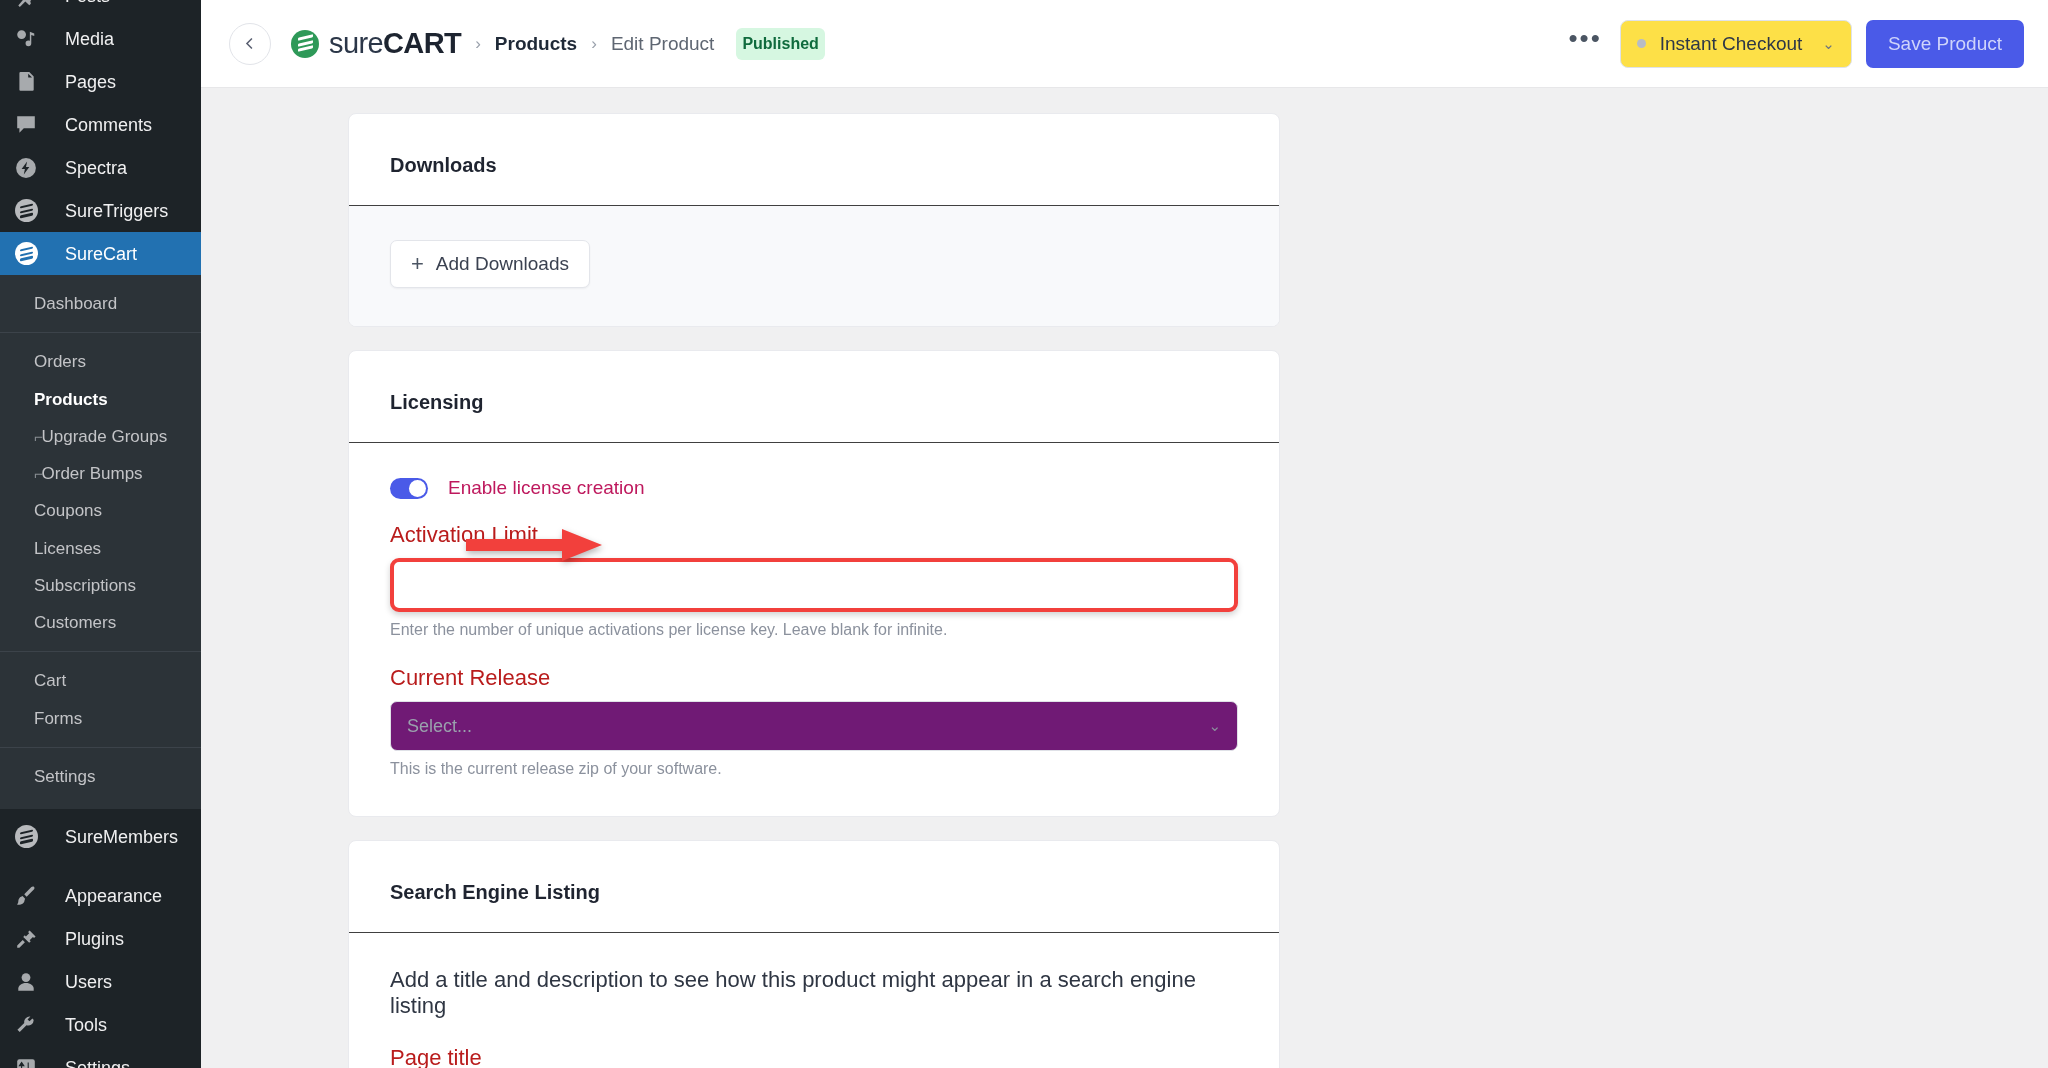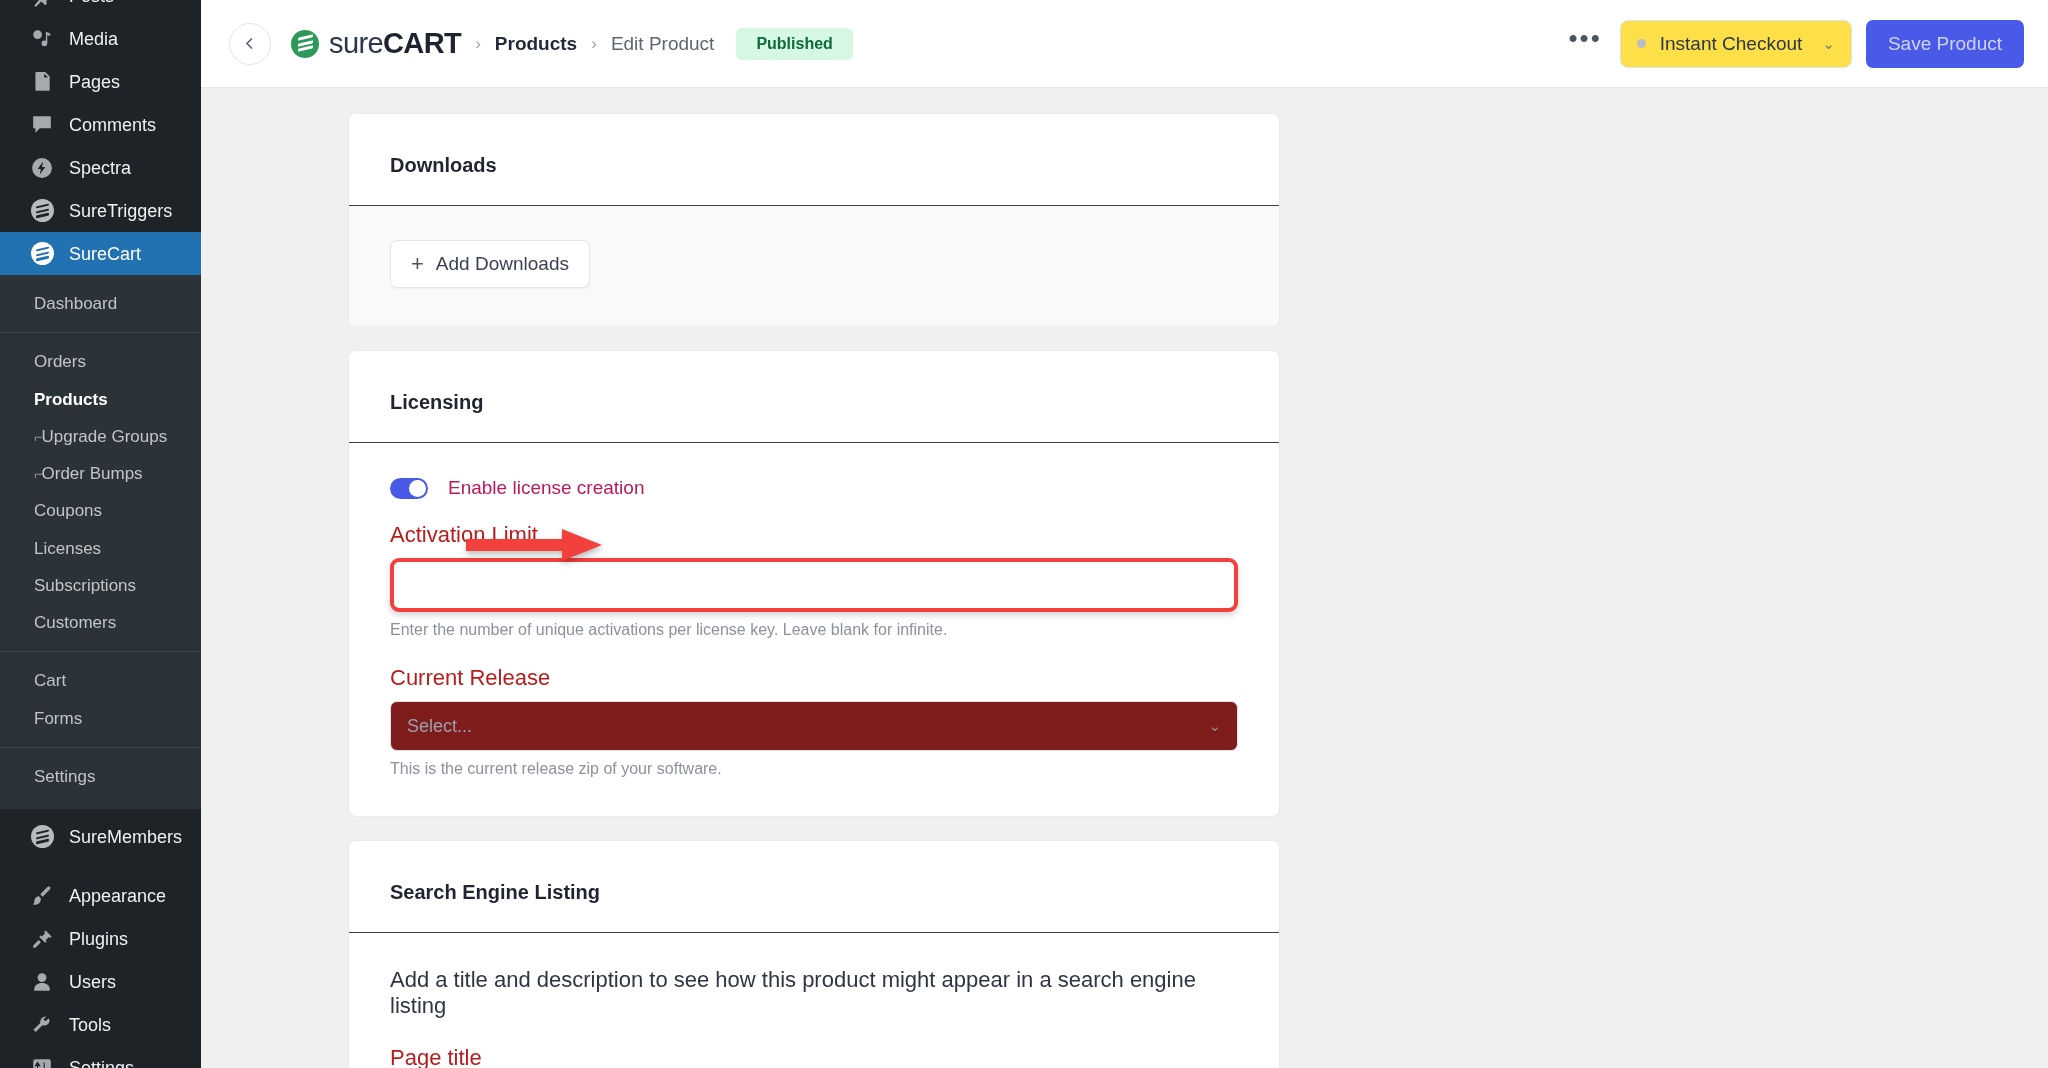--- a/index.html
+++ b/index.html
@@ -12,22 +12,22 @@
   #app { position: relative; width: 2048px; height: 1068px; display: flex; }
 
   
   #sidebar {
     width: 201px; min-width: 201px; height: 1068px;
     background: #1d2327; color: #f0f0f1;
     font-size: 18px; position: relative; overflow: hidden;
   }
   .wp-top { position: relative; top: -26px; }
   .wp-item {
-    display: flex; align-items: center; gap: 14px;
-    height: 43px; padding: 0 0 0 29px; color: #f0f0f1;
+    display: flex; align-items: center; gap: 26px;
+    height: 43px; padding: 0 0 0 13px; color: #f0f0f1;
     font-size: 18px; line-height: 1; white-space: nowrap; cursor: pointer;
   }
   .wp-item .ic { width: 26px; height: 26px; display: flex; align-items: center; justify-content: center; color: #a7aaad; flex: none;}
   .wp-item svg { width: 22px; height: 22px; fill: #a7aaad; display:block; }
   .wp-item.active { background: #2271b1; color: #fff; position: relative; }
   .wp-submenu { background: #2c3338; padding: 10px 0 14px 0; }
   .wp-sub {
     display: block; padding: 8px 0 8px 34px; font-size: 17px;
     color: #c3c4c7; line-height: 1.25; white-space: nowrap; cursor: pointer;
   }
@@ -66,21 +66,21 @@
   .brand-circle .bars { display:flex; flex-direction:column; gap:2.6px; transform: skewY(-14deg); }
   .brand-circle .bars i { display:block; width:15px; height:3px; background:#fff; border-radius:1px; }
   .brand-text { font-size: 29px; letter-spacing: -0.6px; color: #1f2937; line-height: 1; }
   .brand-text .lt { font-weight: 400; color:#2b3648; }
   .brand-text .bd { font-weight: 800; color:#1d2430; }
   .crumb-sep { margin: 0 14px; color: #9aa1ac; font-size: 17px; }
   .crumb { font-size: 19px; color: #1f2937; font-weight: 600; white-space: nowrap; cursor: pointer; }
   .crumb.muted { color: #5e6672; font-weight: 500; cursor: default; }
   .badge {
     margin-left: 22px; background: #d6f7e1; color: #0f6b3d;
-    font-size: 16px; font-weight: 600; padding: 7px 20px; border-radius: 6px; white-space: nowrap;
+    font-size: 16px; font-weight: 600; padding: 7px 6px; border-radius: 6px; white-space: nowrap;
   }
   .spacer { flex: 1; }
   .dots { color: #4b5563; font-size: 26px; letter-spacing: 2px; line-height: 0.5; padding: 0 18px 10px 0; cursor: pointer; user-select:none;}
   .select-btn {
     display: flex; align-items: center; gap: 14px;
     height: 48px; padding: 0 16px; border: 1px solid #dfe2e8; border-radius: 8px;
     background: #fde047; cursor: pointer; margin-right: 14px;
   }
   .select-btn .dot { width: 9px; height: 9px; border-radius: 50%; background: #b7bcc6; flex:none; }
   .select-btn .lbl { font-size: 19px; color: #2d3748; white-space: nowrap; }
@@ -125,21 +125,21 @@
   }
   .input::placeholder { color: #9aa1ad; }
   .input.highlighted {
     border: 4px solid #f2403c; border-radius: 9px; height: 54px;
     box-shadow: 0 3px 6px rgba(0,0,0,.18);
   }
   .help { font-size: 16px; color: #8b919d; margin-top: 9px; }
   .gap { height: 26px; }
   .select-field {
     width: 100%; height: 50px; border: 1px solid #dfe1e7; border-radius: 7px;
-    background: #7f1d1d; display: flex; align-items: center; justify-content: space-between;
+    background: #701a75; display: flex; align-items: center; justify-content: space-between;
     padding: 0 16px; cursor: pointer;
   }
   .select-field .ph { font-size: 18px; color: #9aa1ad; }
   .select-field .chev { font-size: 15px; color: #8b919d; }
   .para { font-size: 22px; color: #2f3643; margin-bottom: 26px; }
 
   
   #annot-arrow { position: absolute; left: 265px; top: 525px; width: 140px; height: 40px; pointer-events: none; }
   #annot-arrow svg { width: 140px; height: 40px; display:block; filter: drop-shadow(1px 3px 3px rgba(0,0,0,.28)); }
 </style>

